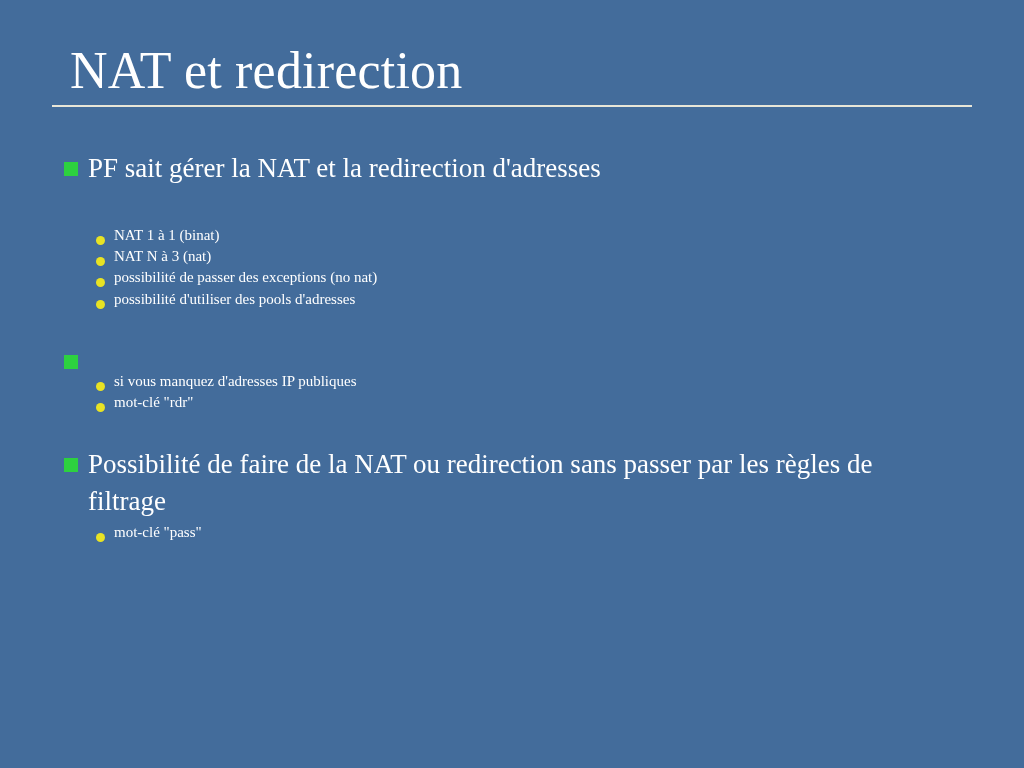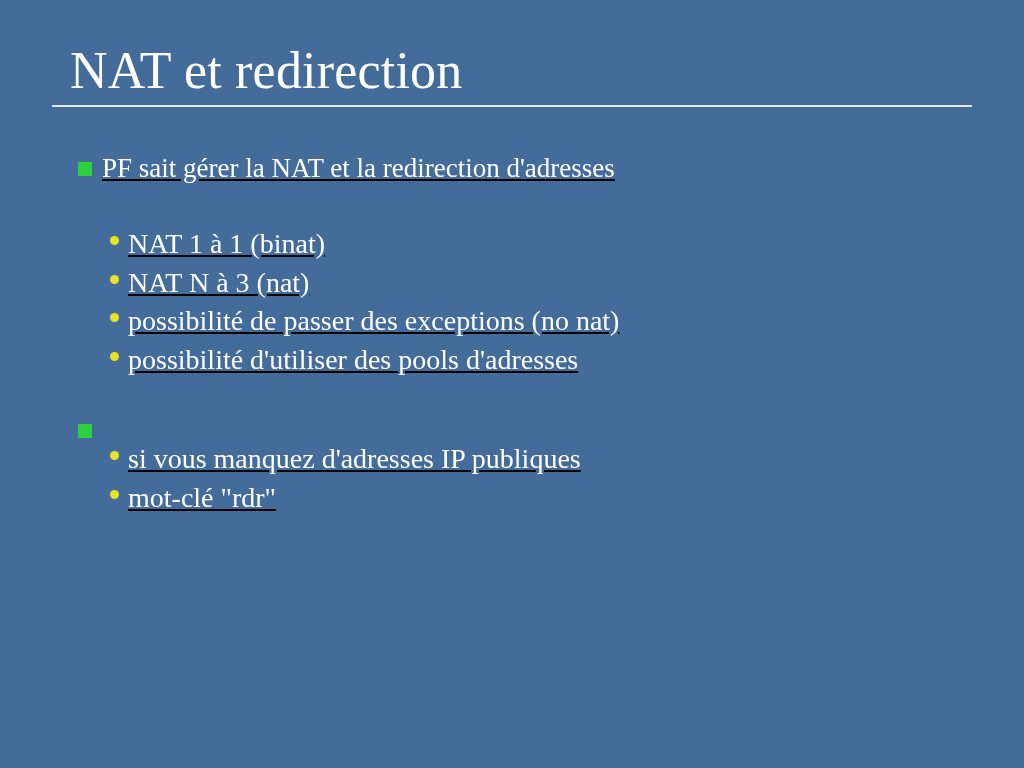--- a/index.html
+++ b/index.html
@@ -34,24 +34,23 @@
     white-space: nowrap;
   }
   .title-rule {
     margin-top: 6px;
     height: 2px;
     background: #e8e6d8;
     width: 920px;
   }
   .body-block {
     position: absolute;
-    left: 78px;
+    left: 64px;
     top: 150px;
     width: 900px;
-    text-decoration: underline;
   }
   .group {
     margin-bottom: 8px;
   }
   .l1 {
     display: flex;
     align-items: flex-start;
     margin-bottom: 2px;
   }
   .l1-bullet {
@@ -77,21 +76,21 @@
   .l2-bullet {
     width: 9px;
     height: 9px;
     border-radius: 50%;
     background: #e8e324;
     margin-top: 11px;
     margin-right: 9px;
     flex: 0 0 auto;
   }
   .l2-text {
-    font-size: 28px;
+    font-size: 15px;
     color: #ffffff;
     line-height: 1.34;
   }
   .spacer-lg { height: 30px; }
   .spacer-md { height: 26px; }
 </style>
 </head>
 <body>
 
 <div class="slide">
@@ -142,15 +141,25 @@
         <span class="l2-text">si vous manquez d'adresses IP publiques</span>
       </div>
       <div class="l2">
         <span class="l2-bullet"></span>
         <span class="l2-text">mot-clé "rdr"</span>
       </div>
     </div>
 
     <div class="spacer-md"></div>
 
+    <div class="group">
+      <div class="l1">
+        <span class="l1-bullet"></span>
+        <span class="l1-text">Possibilité de faire de la NAT ou redirection sans passer par les règles de filtrage</span>
+      </div>
+      <div class="l2">
+        <span class="l2-bullet"></span>
+        <span class="l2-text">mot-clé "pass"</span>
+      </div>
+    </div>
 
   </div>
 </div>
 
 </body></html>

